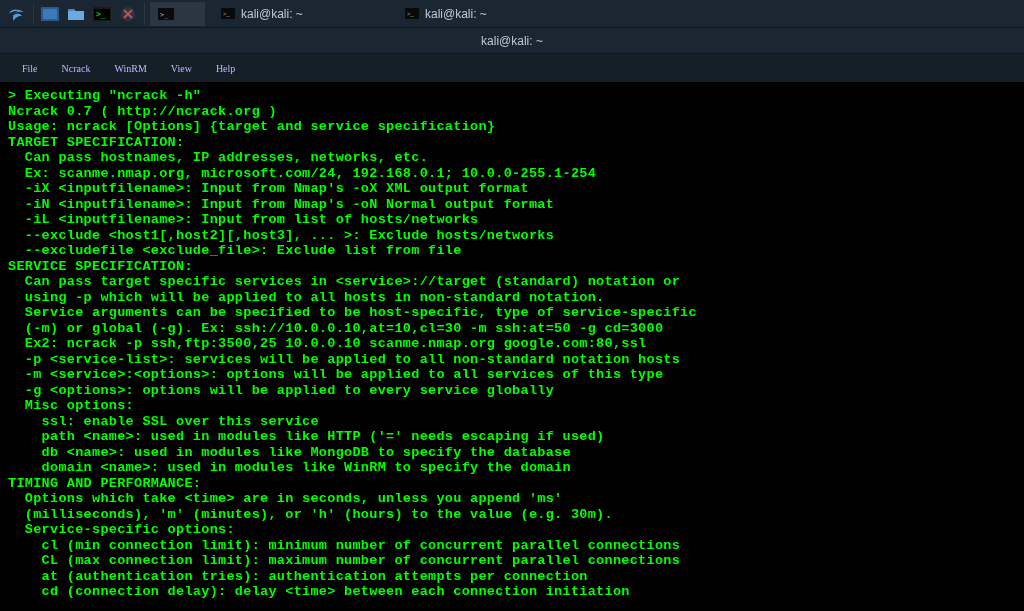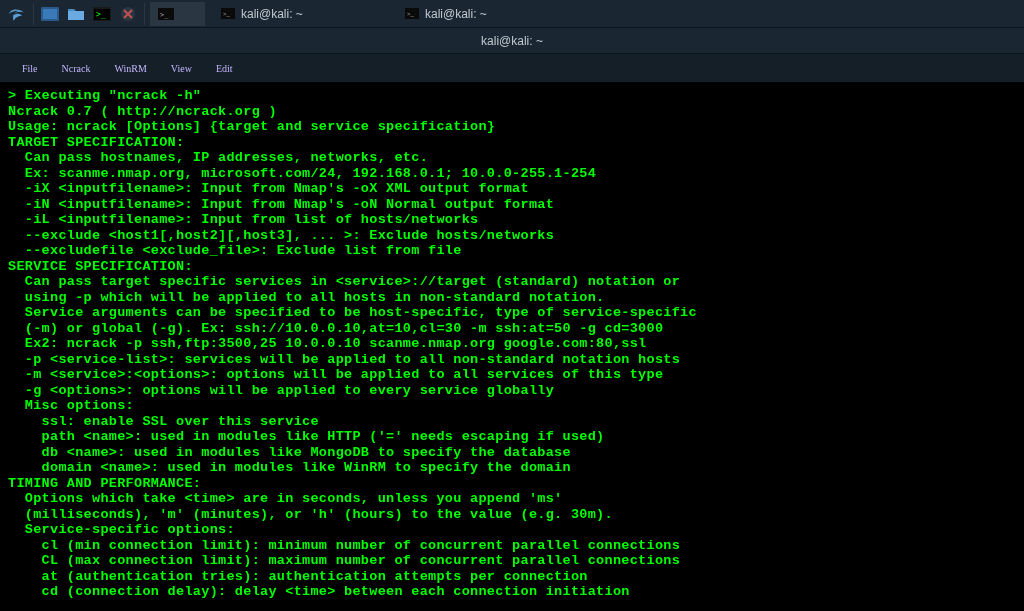--- a/index.html
+++ b/index.html
@@ -163,16 +163,16 @@
 
 <div class="titlebar">
   <span>kali@kali: ~</span>
 </div>
 
 <div class="menubar">
   <div class="menubar-item">File</div>
   <div class="menubar-item">Ncrack</div>
   <div class="menubar-item">WinRM</div>
   <div class="menubar-item">View</div>
-  <div class="menubar-item">Edit</div>
+  <div class="menubar-item">Help</div>
 </div>
 
 <div class="terminal" id="terminal"><div class="terminal-line">&gt; Executing "ncrack -h"</div><div class="terminal-line">Ncrack 0.7 ( http://ncrack.org )</div><div class="terminal-line">Usage: ncrack [Options] {target and service specification}</div><div class="terminal-line">TARGET SPECIFICATION:</div><div class="terminal-line">  Can pass hostnames, IP addresses, networks, etc.</div><div class="terminal-line">  Ex: scanme.nmap.org, microsoft.com/24, 192.168.0.1; 10.0.0-255.1-254</div><div class="terminal-line">  -iX &lt;inputfilename&gt;: Input from Nmap's -oX XML output format</div><div class="terminal-line">  -iN &lt;inputfilename&gt;: Input from Nmap's -oN Normal output format</div><div class="terminal-line">  -iL &lt;inputfilename&gt;: Input from list of hosts/networks</div><div class="terminal-line">  --exclude &lt;host1[,host2][,host3], ... &gt;: Exclude hosts/networks</div><div class="terminal-line">  --excludefile &lt;exclude_file&gt;: Exclude list from file</div><div class="terminal-line">SERVICE SPECIFICATION:</div><div class="terminal-line">  Can pass target specific services in &lt;service&gt;://target (standard) notation or</div><div class="terminal-line">  using -p which will be applied to all hosts in non-standard notation.</div><div class="terminal-line">  Service arguments can be specified to be host-specific, type of service-specific</div><div class="terminal-line">  (-m) or global (-g). Ex: ssh://10.0.0.10,at=10,cl=30 -m ssh:at=50 -g cd=3000</div><div class="terminal-line">  Ex2: ncrack -p ssh,ftp:3500,25 10.0.0.10 scanme.nmap.org google.com:80,ssl</div><div class="terminal-line">  -p &lt;service-list&gt;: services will be applied to all non-standard notation hosts</div><div class="terminal-line">  -m &lt;service&gt;:&lt;options&gt;: options will be applied to all services of this type</div><div class="terminal-line">  -g &lt;options&gt;: options will be applied to every service globally</div><div class="terminal-line">  Misc options:</div><div class="terminal-line">    ssl: enable SSL over this service</div><div class="terminal-line">    path &lt;name&gt;: used in modules like HTTP ('=' needs escaping if used)</div><div class="terminal-line">    db &lt;name&gt;: used in modules like MongoDB to specify the database</div><div class="terminal-line">    domain &lt;name&gt;: used in modules like WinRM to specify the domain</div><div class="terminal-line">TIMING AND PERFORMANCE:</div><div class="terminal-line">  Options which take &lt;time&gt; are in seconds, unless you append 'ms'</div><div class="terminal-line">  (milliseconds), 'm' (minutes), or 'h' (hours) to the value (e.g. 30m).</div><div class="terminal-line">  Service-specific options:</div><div class="terminal-line">    cl (min connection limit): minimum number of concurrent parallel connections</div><div class="terminal-line">    CL (max connection limit): maximum number of concurrent parallel connections</div><div class="terminal-line">    at (authentication tries): authentication attempts per connection</div><div class="terminal-line">    cd (connection delay): delay &lt;time&gt; between each connection initiation</div></div>
 
 </body></html>

